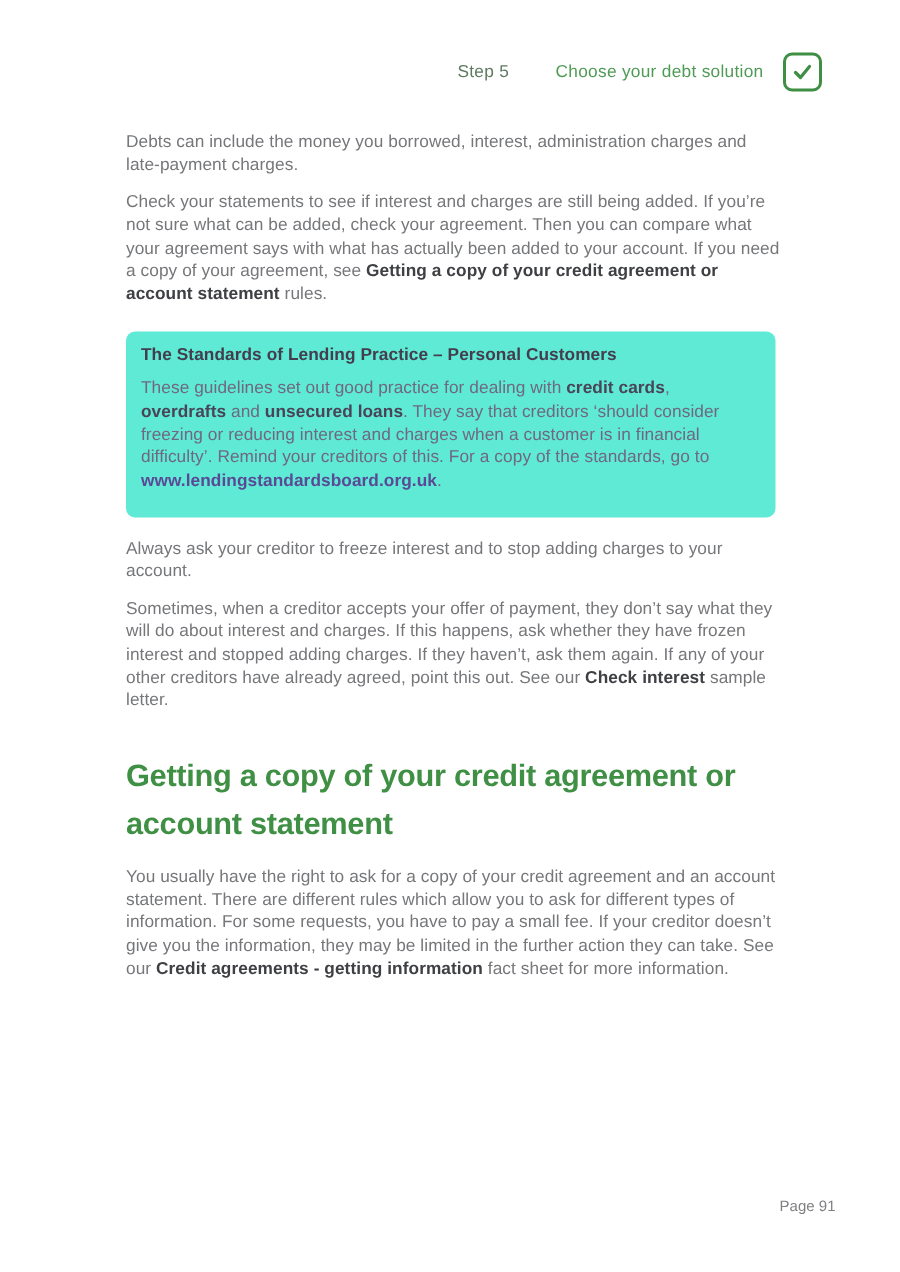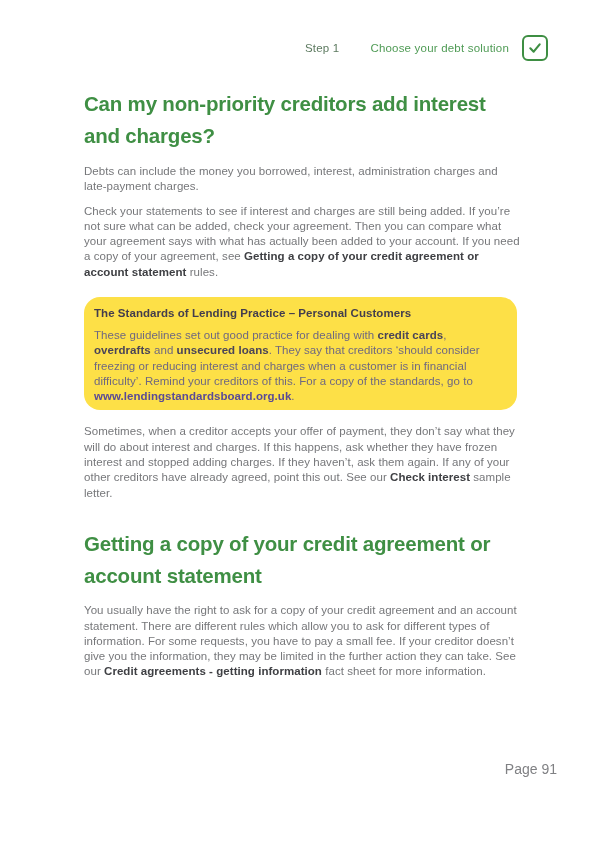--- a/index.html
+++ b/index.html
@@ -67,23 +67,23 @@
     font-size: 11.5px;
     line-height: 1.33;
     color: #76777a;
     margin: 0 0 9.5px 0;
     letter-spacing: 0.05px;
   }
   p.body b { color: #3f4044; font-weight: bold; }
 
   
   .callout {
-    background: #fde047;
-    border-radius: 16px;
-    padding: 10px 12px 6px 10px;
+    background: #5eead4;
+    border-radius: 6px;
+    padding: 10px 12px 16px 10px;
     margin: 17px 0 14px 0;
     width: 433px;
   }
   .callout .callout-title {
     font-size: 11.5px;
     font-weight: bold;
     color: #433d4d;
     margin-bottom: 9px;
     letter-spacing: 0.05px;
   }
@@ -97,60 +97,62 @@
   .callout .link {
     color: #5a4a96;
     font-weight: bold;
     cursor: pointer;
     text-decoration: none;
   }
 
   
   .footer {
     position: absolute;
-    top: 761px;
+    top: 799px;
     right: 43px;
-    font-size: 14px;
+    font-size: 10px;
     color: #808184;
   }
 </style>
 </head>
 <body>
 
 <div class="page">
 
   <header class="topbar">
-    <span class="step">Step 1</span>
+    <span class="step">Step 5</span>
     <span class="step-title">Choose your debt solution</span>
     <span class="checkbox">
       <svg viewBox="0 0 24 24">
         <path d="M5 12.5l5 5 9-11" fill="none" stroke="#3e8e43" stroke-width="3.2" stroke-linecap="round" stroke-linejoin="round"></path>
       </svg>
     </span>
   </header>
 
   <main class="content">
 
-    <h1>Can my non-priority creditors add interest and charges?</h1>
 
     <p class="body">
       <span>Debts can include the money you borrowed, interest, administration charges and late-payment charges.</span>
     </p>
 
     <p class="body">
       <span>Check your statements to see if interest and charges are still being added. If you’re not sure what can be added, check your agreement. Then you can compare what your agreement says with what has actually been added to your account. If you need a copy of your agreement, see </span><b>Getting a copy of your credit agreement or account statement</b><span> rules.</span>
     </p>
 
     <section class="callout">
       <p class="callout-title">The Standards of Lending Practice – Personal Customers</p>
       <p class="callout-body">
         <span>These guidelines set out good practice for dealing with </span><b>credit cards</b><span>, </span><b>overdrafts</b><span> and </span><b>unsecured loans</b><span>. They say that creditors ‘should consider freezing or reducing interest and charges when a customer is in financial difficulty’. Remind your creditors of this. For a copy of the standards, go to </span><a class="link">www.lendingstandardsboard.org.uk</a><span>.</span>
       </p>
     </section>
 
+    <p class="body">
+      <span>Always ask your creditor to freeze interest and to stop adding charges to your account.</span>
+    </p>
 
     <p class="body">
       <span>Sometimes, when a creditor accepts your offer of payment, they don’t say what they will do about interest and charges. If this happens, ask whether they have frozen interest and stopped adding charges. If they haven’t, ask them again. If any of your other creditors have already agreed, point this out. See our </span><b>Check interest</b><span> sample letter.</span>
     </p>
 
     <h1 class="second">Getting a copy of your credit agreement or account statement</h1>
 
     <p class="body">
       <span>You usually have the right to ask for a copy of your credit agreement and an account statement. There are different rules which allow you to ask for different types of information. For some requests, you have to pay a small fee. If your creditor doesn’t give you the information, they may be limited in the further action they can take. See our </span><b>Credit agreements - getting information</b><span> fact sheet for more information.</span>
     </p>

